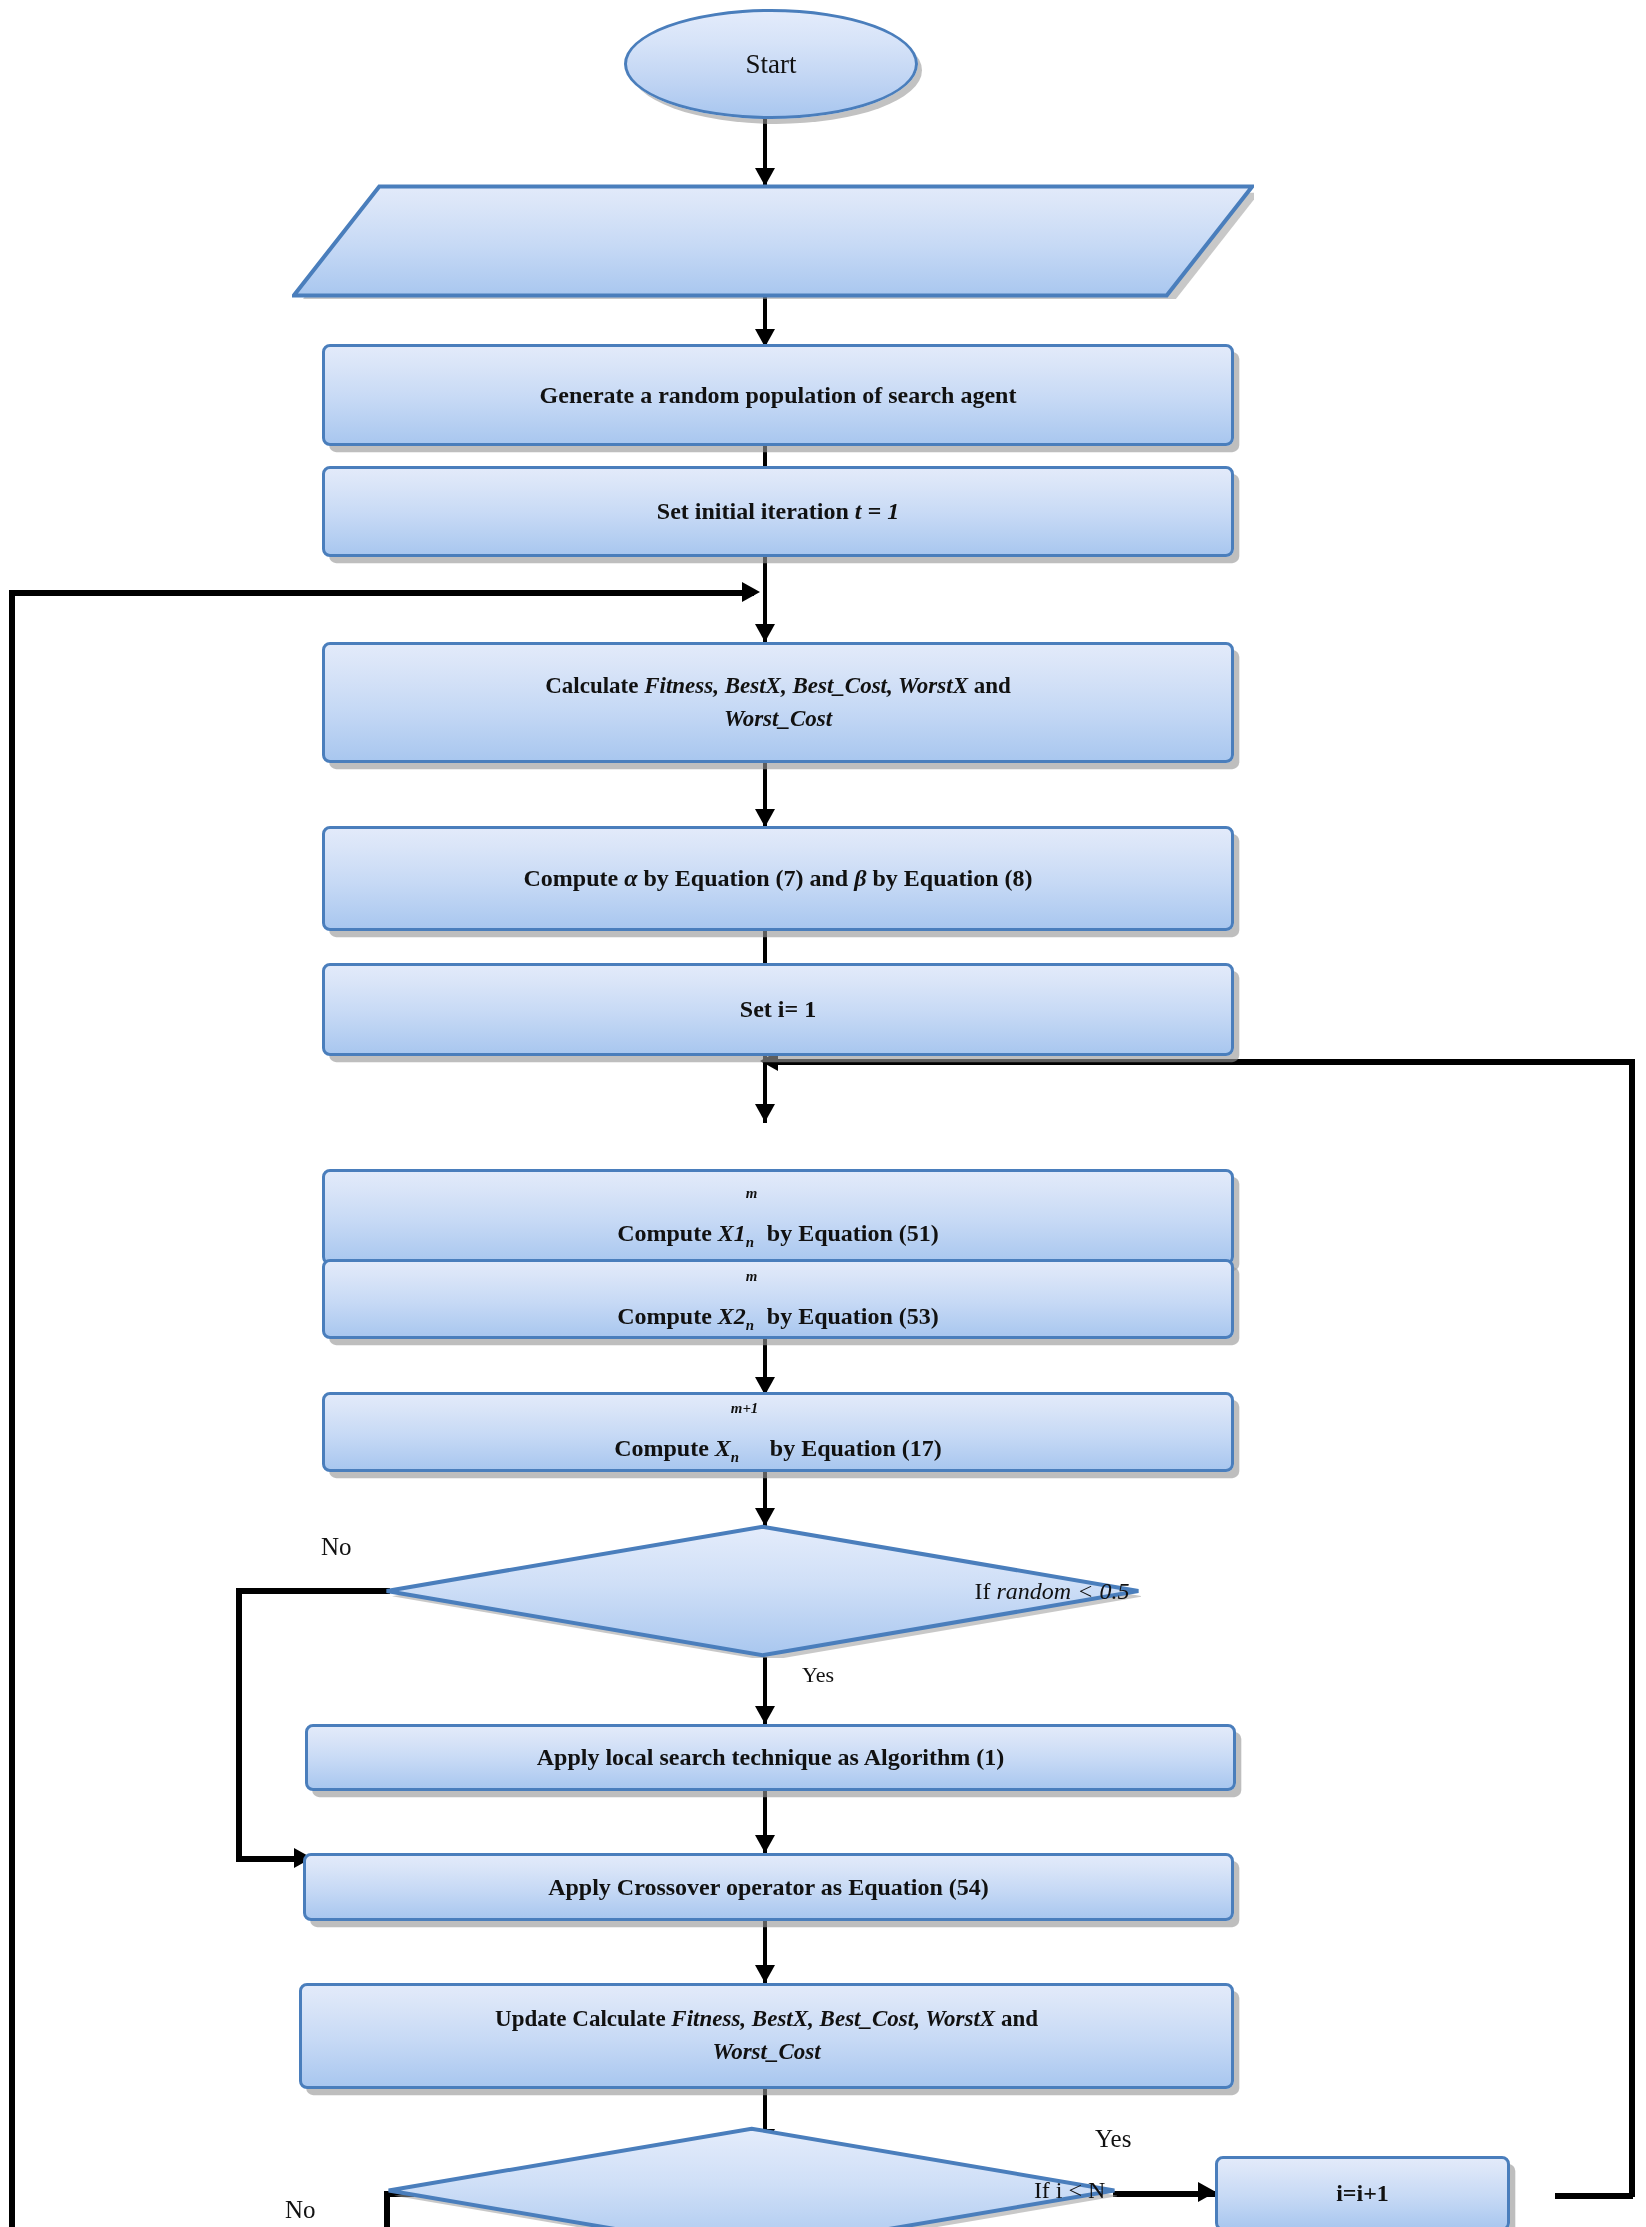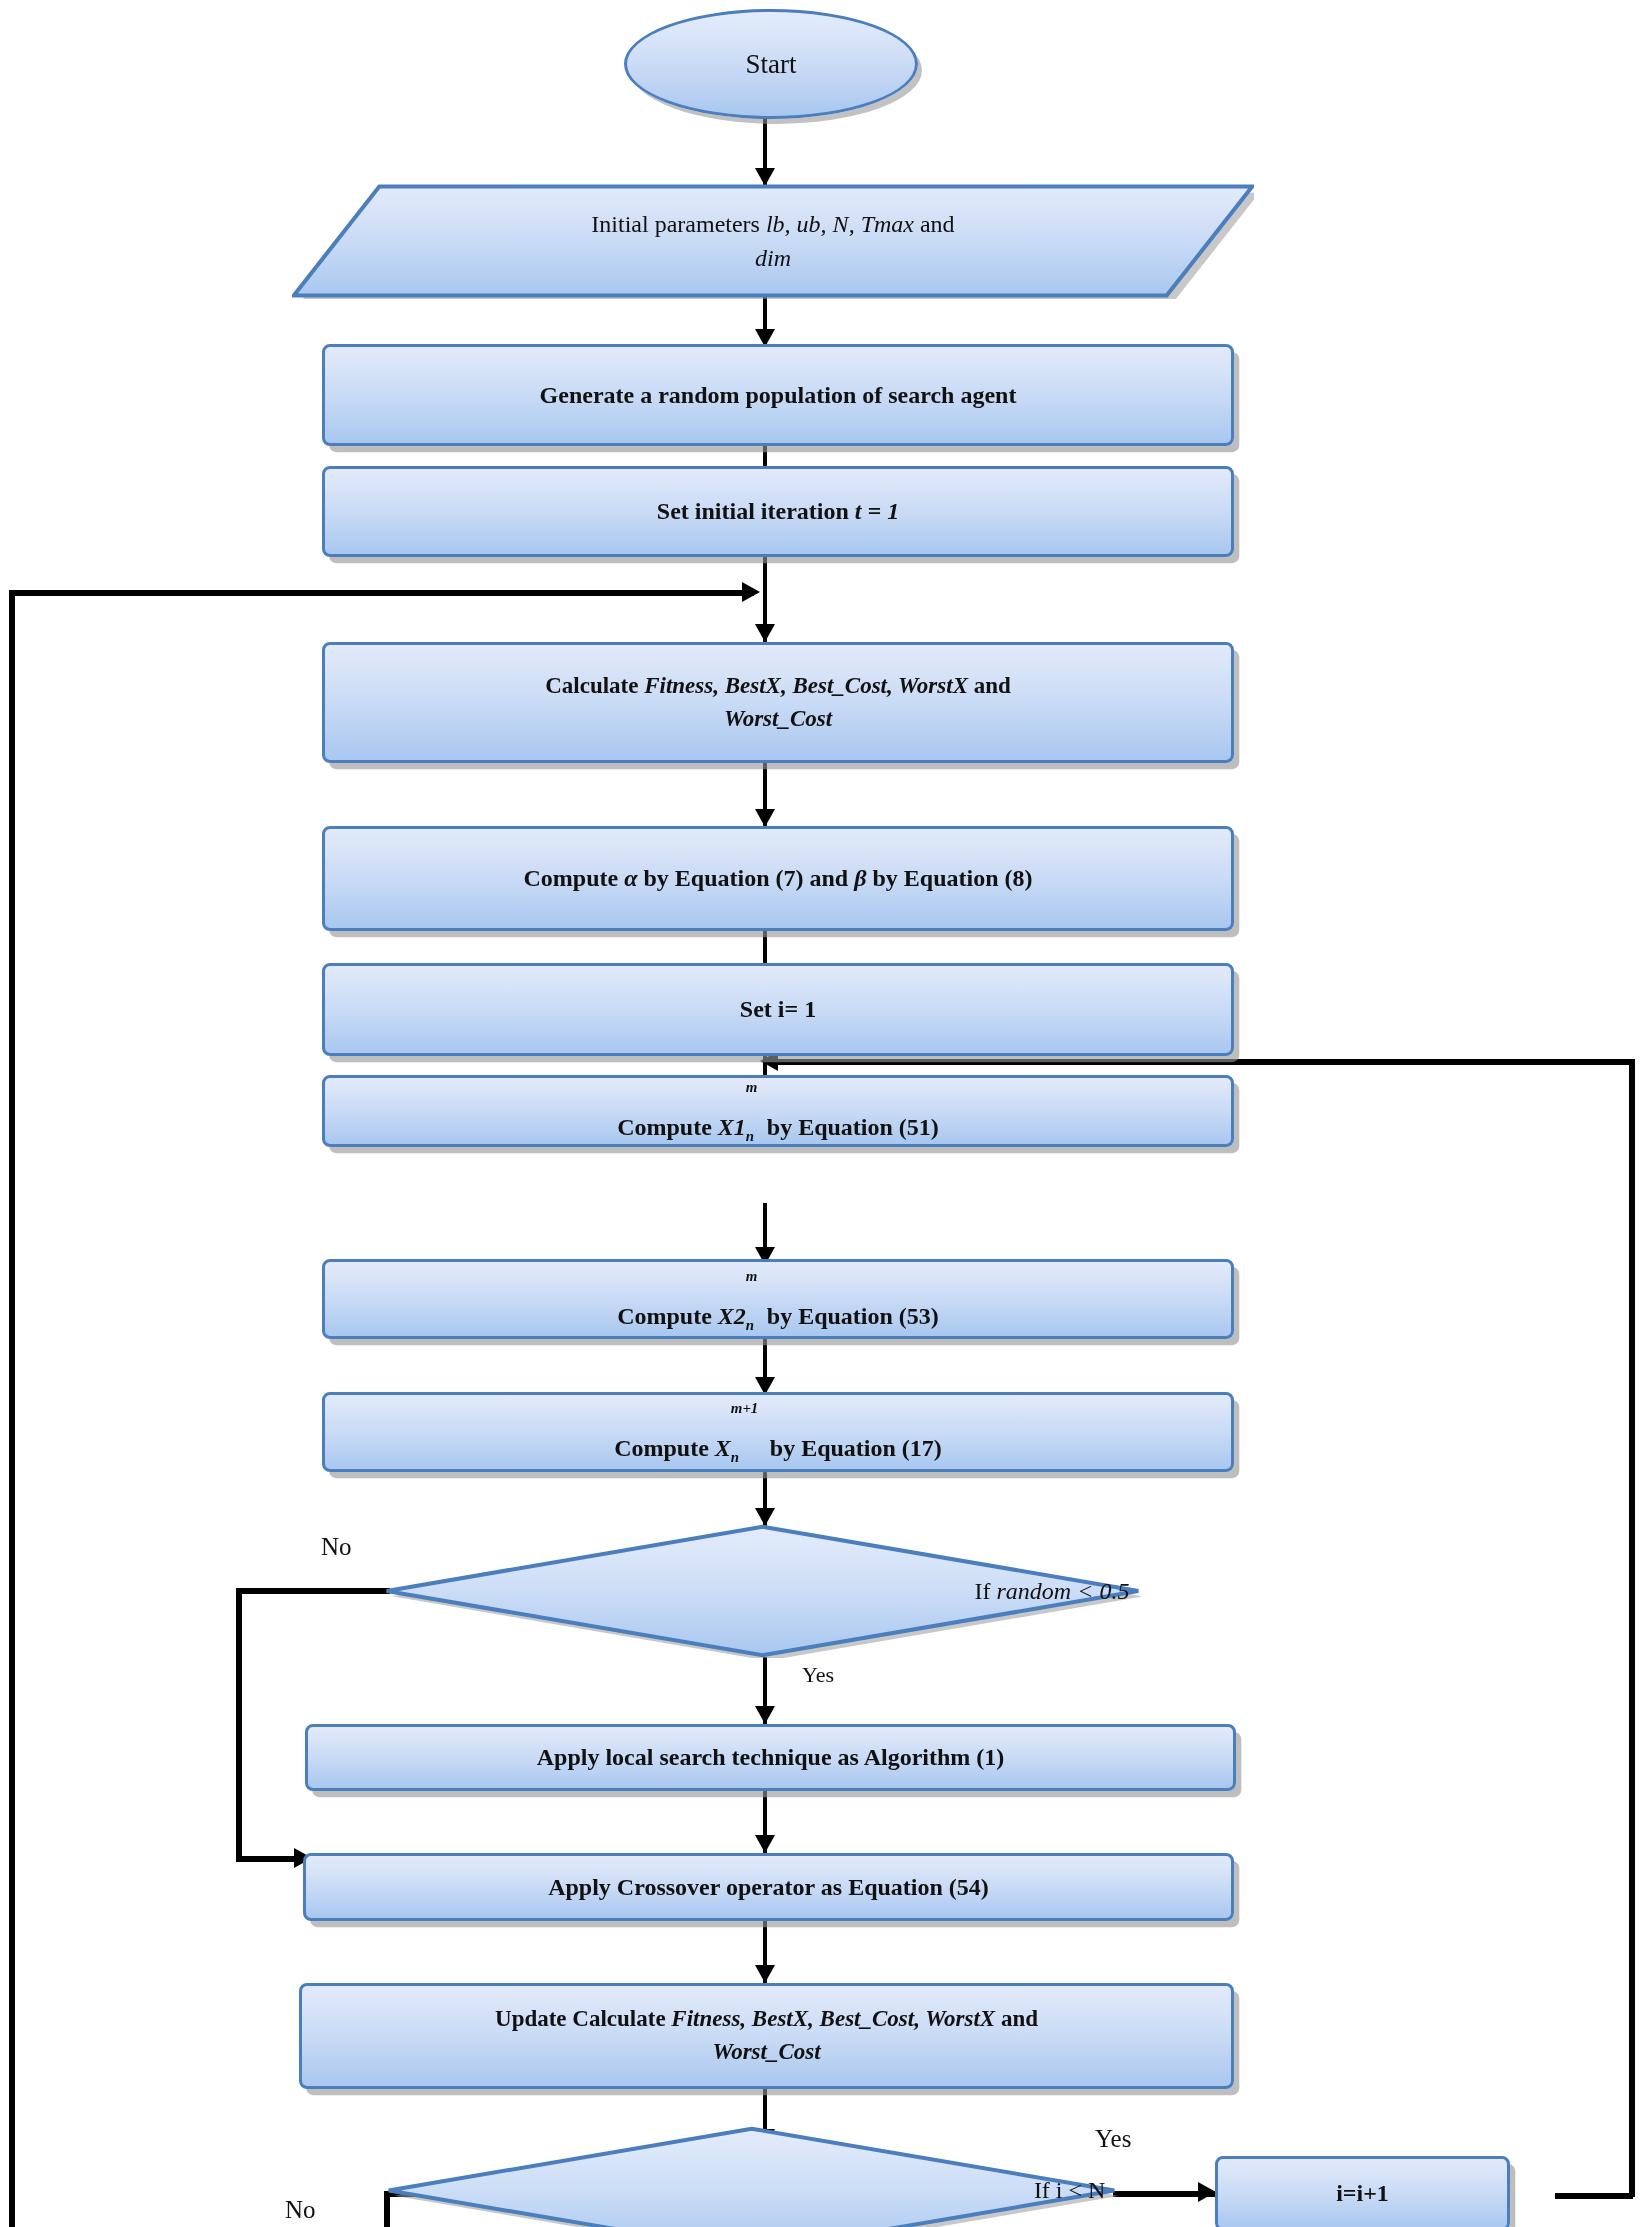--- a/index.html
+++ b/index.html
@@ -154,24 +154,20 @@
         <linearGradient id="gpara1" x1="0" y1="0" x2="0" y2="1">
           <stop offset="0%" stop-color="#e2eafa"></stop>
             <stop offset="18%" stop-color="#dae5f8"></stop>
           <stop offset="55%" stop-color="#c6d9f5"></stop>
             <stop offset="100%" stop-color="#a9c7ef"></stop>
         </linearGradient>
       </defs>
       <polygon points="196,8 2156,8 1964,252 4,252" fill="#9a9a9a" transform="translate(16,14)" opacity=".55"></polygon>
       <polygon points="196,8 2156,8 1964,252 4,252" fill="url(#gpara1)" stroke="#4a7ebc" stroke-width="9"></polygon>
     </svg>
-    <span class="lbl">
-      <span>Initial  parameters </span><span class="it">lb, ub, N, Tmax</span><span> and</span><br>
-      <span class="it">dim</span>
-    </span>
   </div>
 
   <div class="node rect" style="left:322px;top:344px;width:912px;height:102px;font-size:24px;">
     <span class="lbl">Generate a random population of search agent</span>
   </div>
 
   <div class="node rect" style="left:322px;top:466px;width:912px;height:91px;font-size:24px;text-align:center;">
     <span class="lbl">
       <span>Set initial iteration  </span><span class="it">t = 1</span>
     </span>
@@ -187,21 +183,21 @@
   <div class="node rect" style="left:322px;top:826px;width:912px;height:105px;font-size:24px;">
     <span class="lbl">
       <span>Compute </span><span class="it">α</span><span> by Equation (7) and </span><span class="it">β</span><span> by Equation (8)</span>
     </span>
   </div>
 
   <div class="node rect" style="left:322px;top:963px;width:912px;height:93px;font-size:24px;">
     <span class="lbl">Set i= 1</span>
   </div>
 
-  <div class="node rect" style="left:322px;top:1075px;width:912px;height:72px;font-size:24px;">
+  <div class="node rect" style="left:322px;top:1169px;width:912px;height:96px;font-size:24px;">
     <span class="lbl">
       <span>Compute </span><span class="it">X1</span><span class="supwrap"><span class="sup">m</span><br><span class="sub">n</span></span><span style="display:inline-block;width:15px"></span><span> by Equation (51)</span>
     </span>
   </div>
 
   <div class="node rect" style="left:322px;top:1259px;width:912px;height:80px;font-size:24px;align-items:flex-end;">
     <span class="lbl">
       <span>Compute </span><span class="it">X2</span><span class="supwrap"><span class="sup">m</span><br><span class="sub">n</span></span><span style="display:inline-block;width:15px"></span><span> by Equation (53)</span>
     </span>
   </div>

